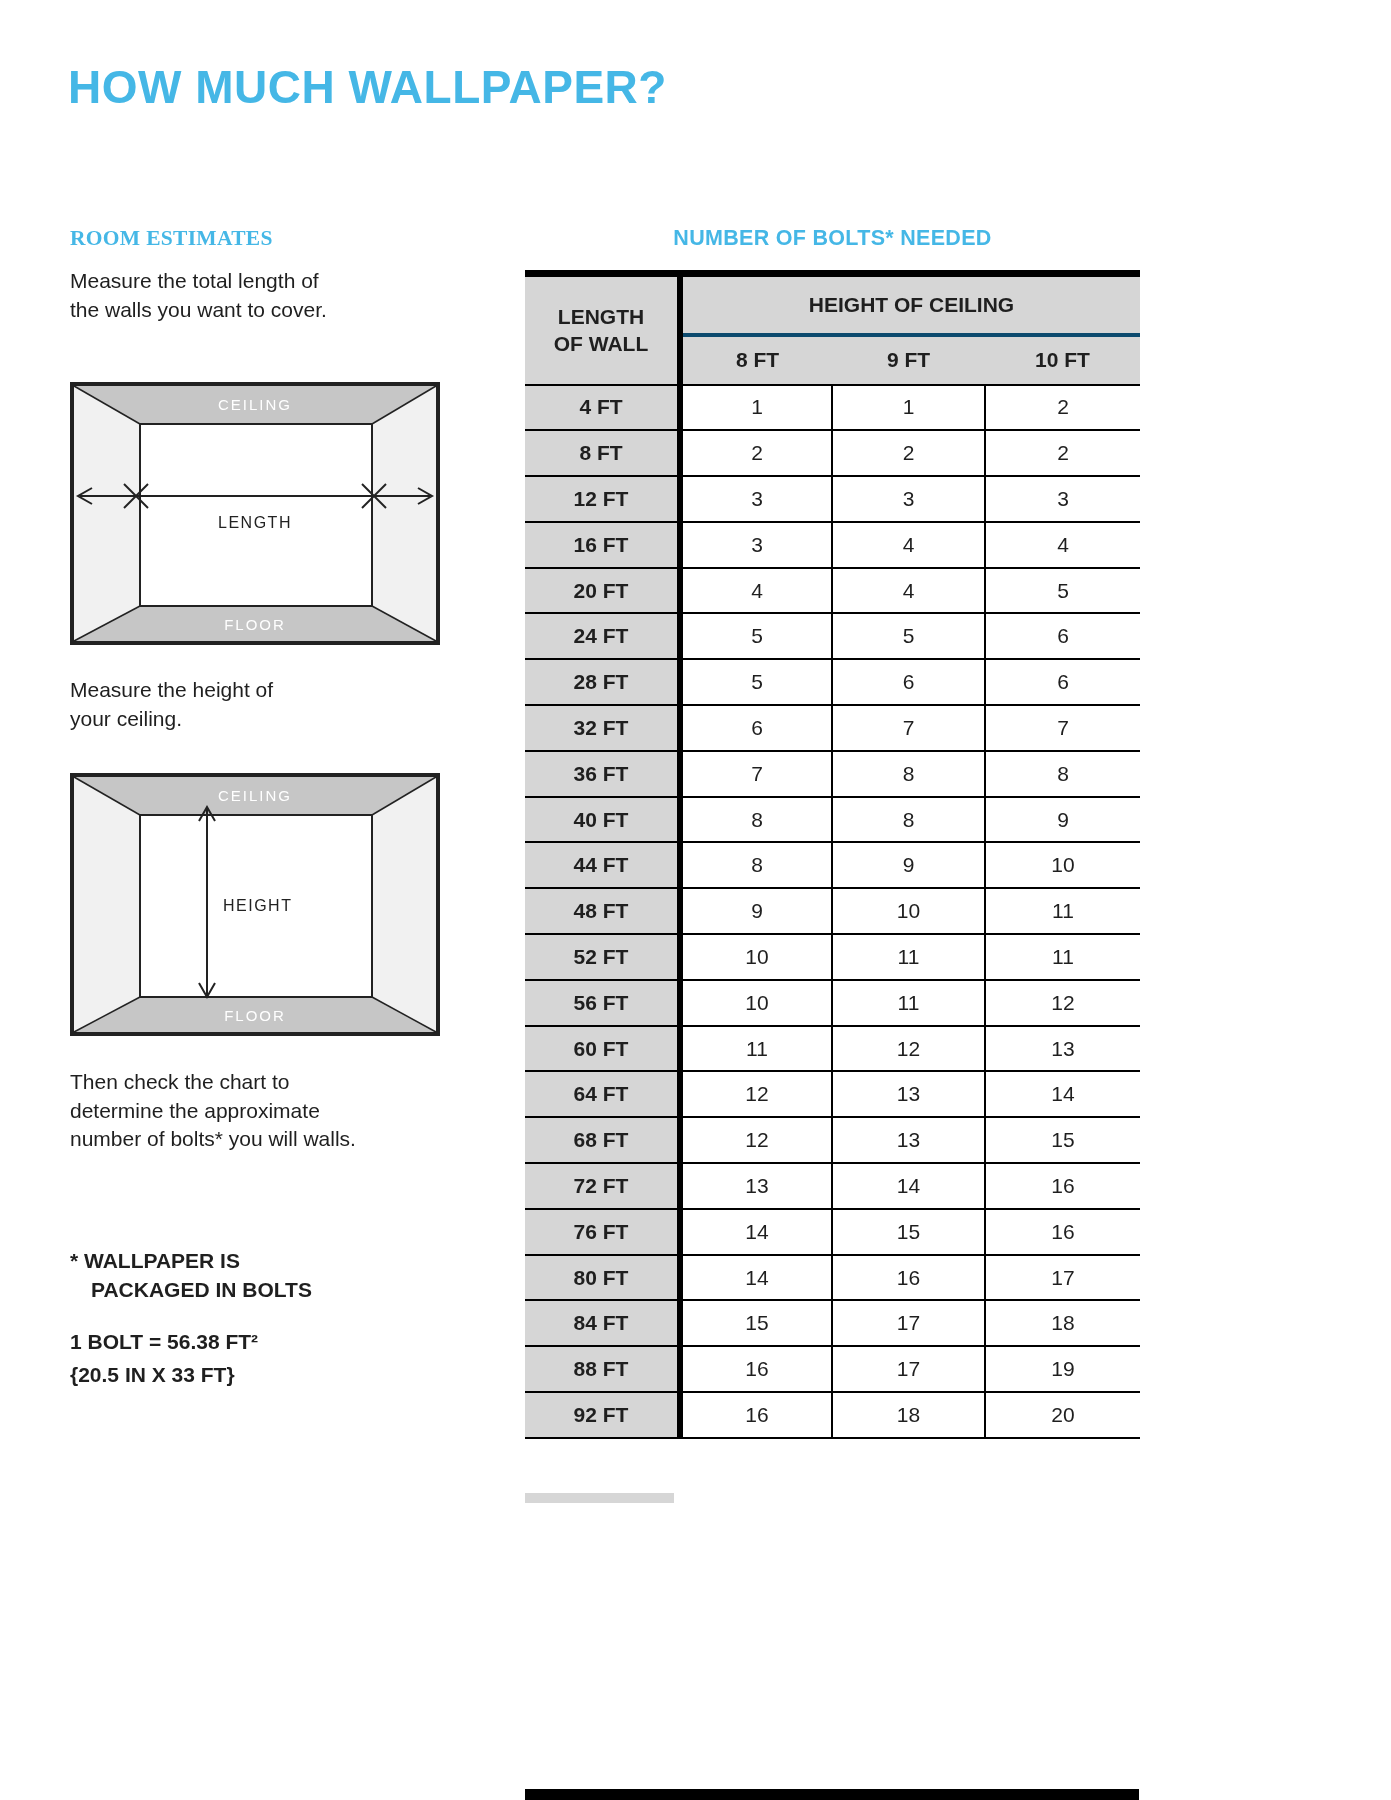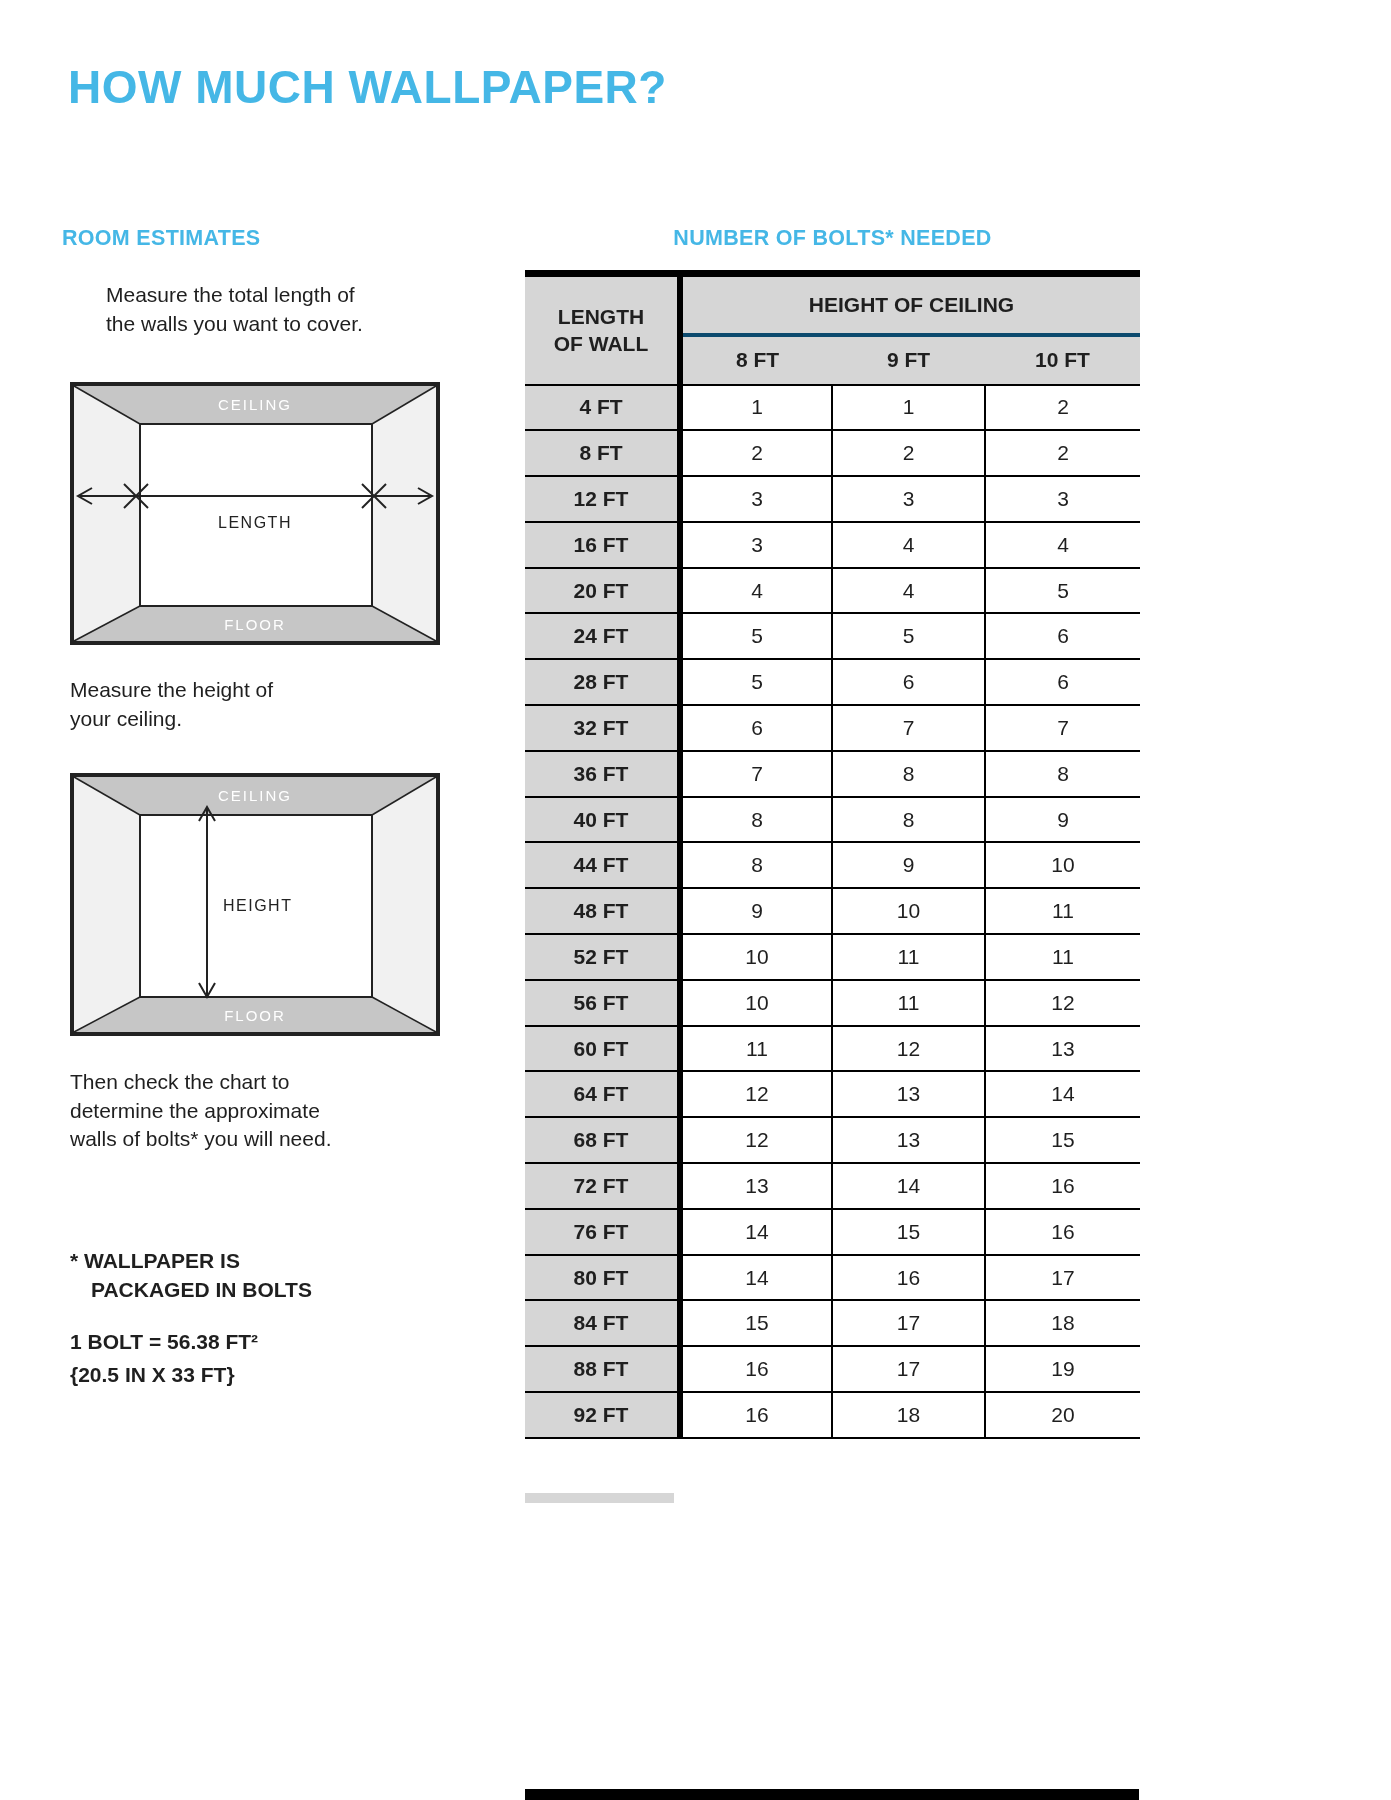--- a/index.html
+++ b/index.html
@@ -16,21 +16,21 @@
     font-family:"Liberation Sans", sans-serif;color:var(--ink);overflow:hidden;
   }
   .abs{position:absolute;}
   .page-title{
     left:68px;top:60px;margin:0;font-size:46px;font-weight:700;
     letter-spacing:.5px;color:var(--accent);
   }
   .section-heading{
     font-size:21.5px;font-weight:700;color:var(--accent);letter-spacing:.3px;
   }
-  .left-heading{left:62px;top:226px;}
+  .left-heading{left:70px;top:226px;font-family:Liberation Serif, serif;}
   .table-heading{left:525px;top:226px;width:615px;text-align:center;}
   .para{left:70px;font-size:21px;line-height:28.5px;color:var(--ink);}
   .para.bold{font-weight:700;line-height:29px;}
   .note-indent{padding-left:21px;}
   .diagram{left:70px;width:444px;height:263px;}
   .bolt-line{left:70px;font-size:21px;font-weight:700;}
 
   
   .table-wrap{left:525px;top:270px;width:615px;}
   table.bolts{
@@ -76,21 +76,21 @@
 </head>
 <body>
 
 <div class="page">
 
   <h1 class="abs page-title">HOW MUCH WALLPAPER?</h1>
 
   <div class="abs section-heading left-heading">ROOM ESTIMATES</div>
   <div class="abs section-heading table-heading">NUMBER OF BOLTS* NEEDED</div>
 
-  <div class="abs para" style="top:281px;margin-left:36px;">
+  <div class="abs para" style="top:267px;">
     <div>Measure the total length of</div>
     <div>the walls you want to cover.</div>
   </div>
 
   <div class="abs diagram" style="top:382px;">
     <svg viewBox="0 0 370 263" width="370" height="263">
       <rect class="frame" x="2" y="2" width="366" height="259"></rect>
       <polygon class="band" points="4,4 366,4 302,42 70,42"></polygon>
       <polygon class="band" points="4,259 366,259 302,224 70,224"></polygon>
       <polygon class="side" points="4,4 70,42 70,224 4,259"></polygon>
@@ -139,21 +139,21 @@
       </g>
       <text class="band-label" x="185" y="28" text-anchor="middle">CEILING</text>
       <text class="band-label" x="185" y="248" text-anchor="middle">FLOOR</text>
       <text class="dim-label" x="153" y="138" text-anchor="start">HEIGHT</text>
     </svg>
   </div>
 
   <div class="abs para" style="top:1068px;">
     <div>Then check the chart to</div>
     <div>determine the approximate</div>
-    <div>walls of bolts* you will need.</div>
+    <div>number of bolts* you will walls.</div>
   </div>
 
   <div class="abs para bold" style="top:1246px;">
     <div>* WALLPAPER IS</div>
     <div class="note-indent">PACKAGED IN BOLTS</div>
   </div>
 
   <div class="abs bolt-line" style="top:1330px;">1 BOLT = 56.38 FT²</div>
   <div class="abs bolt-line" style="top:1363px;">{20.5 IN X 33 FT}</div>
 

